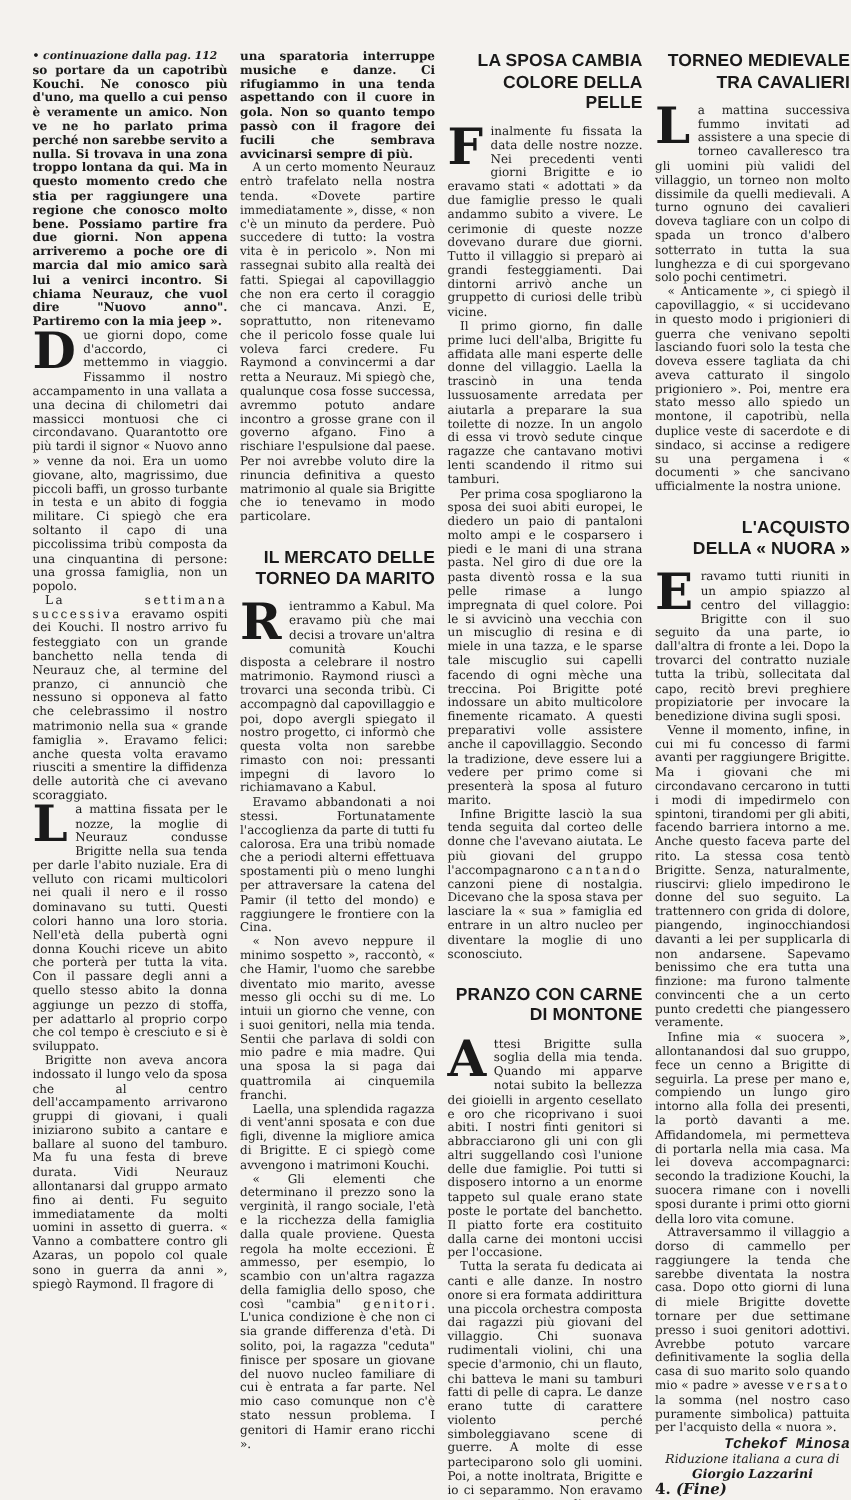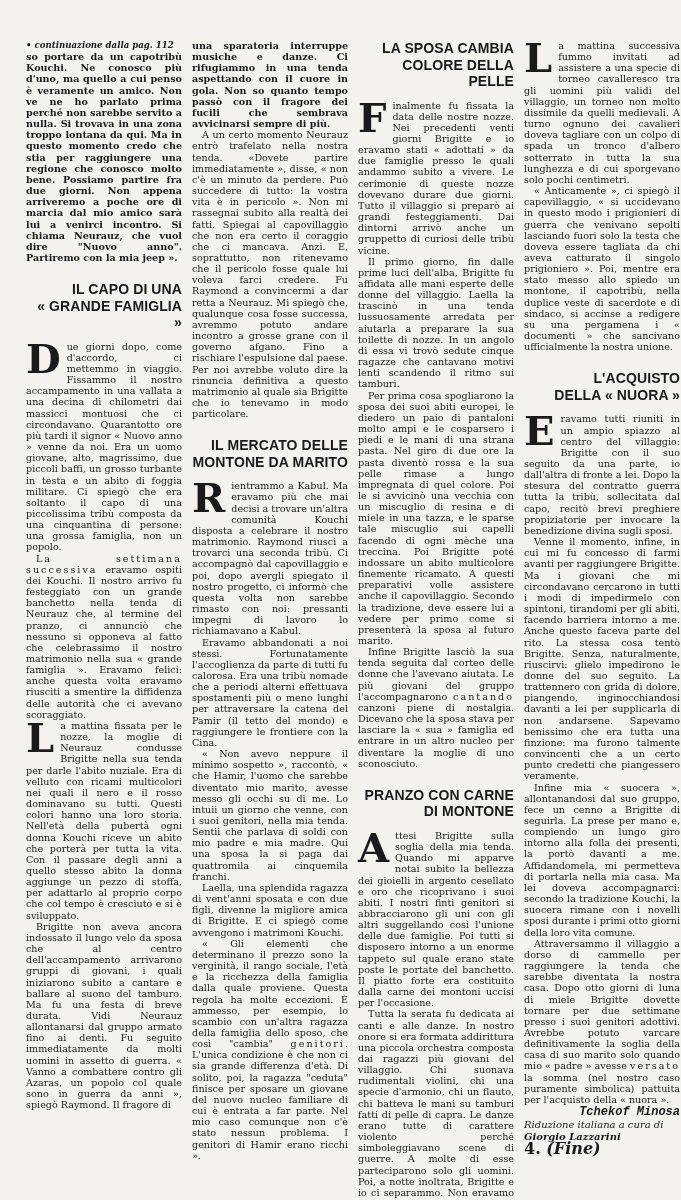--- a/index.html
+++ b/index.html
@@ -52,52 +52,48 @@
     padding: 0;
   }
   .drop-para { text-indent: 0 !important; }
   .spaced { letter-spacing: 2px; }
   .signature {
     text-align: right; font-style: italic; font-weight: bold;
     font-size: 12px; line-height: 14px; margin-top: 4px;
     text-indent: 0 !important;
     font-family: Liberation Mono, monospace;
   }
-  .credit { text-align: left; font-style: italic; font-size: 10px; line-height: 12px; text-indent: 0 !important; }
+  .credit { text-align: center; font-style: italic; font-size: 10px; line-height: 12px; text-indent: 0 !important; }
   .credit b { font-size: 10px; }
-  .end-note { font-weight: bold; font-size: 16px; margin-top: 6px; text-indent: 0 !important; }
+  .end-note { font-weight: bold; font-size: 12px; margin-top: 6px; text-indent: 0 !important; }
   .end-note i { font-weight: bold; }
 </style>
 </head>
 <body>
 
 <div class="page">
 
   <div class="col col1">
     <p class="cont-note">• continuazione dalla pag. 112</p>
     <p class="noindent">so portare da un capotribù Kouchi. Ne conosco più d'uno, ma quello a cui penso è veramente un amico. Non ve ne ho parlato prima perché non sarebbe servito a nulla. Si trovava in una zona troppo lontana da qui. Ma in questo momento credo che stia per raggiungere una regione che conosco molto bene. Possiamo partire fra due giorni. Non appena arriveremo a poche ore di marcia dal mio amico sarà lui a venirci incontro. Si chiama Neurauz, che vuol dire "Nuovo anno". Partiremo con la mia jeep ».</p>
 
-    <h2>
-      <span>IL CAPO DI UNA</span><br>
-      <span>« GRANDE FAMIGLIA »</span>
-    </h2>
     <p class="drop-para"><span class="dropcap">D</span><span>ue giorni dopo, come d'accordo, ci mettemmo in viaggio. Fissammo il nostro accampamento in una vallata a una decina di chilometri dai massicci montuosi che ci circondavano. Quarantotto ore più tardi il signor « Nuovo anno » venne da noi. Era un uomo giovane, alto, magrissimo, due piccoli baffi, un grosso turbante in testa e un abito di foggia militare. Ci spiegò che era soltanto il capo di una piccolissima tribù composta da una cinquantina di persone: una grossa famiglia, non un popolo.</span></p>
     <p><span class="spaced">La settimana successiva</span><span> eravamo ospiti dei Kouchi. Il nostro arrivo fu festeggiato con un grande banchetto nella tenda di Neurauz che, al termine del pranzo, ci annunciò che nessuno si opponeva al fatto che celebrassimo il nostro matrimonio nella sua « grande famiglia ». Eravamo felici: anche questa volta eravamo riusciti a smentire la diffidenza delle autorità che ci avevano scoraggiato.</span></p>
 
     <p class="drop-para"><span class="dropcap">L</span><span>a mattina fissata per le nozze, la moglie di Neurauz condusse Brigitte nella sua tenda per darle l'abito nuziale. Era di velluto con ricami multicolori nei quali il nero e il rosso dominavano su tutti. Questi colori hanno una loro storia. Nell'età della pubertà ogni donna Kouchi riceve un abito che porterà per tutta la vita. Con il passare degli anni a quello stesso abito la donna aggiunge un pezzo di stoffa, per adattarlo al proprio corpo che col tempo è cresciuto e si è sviluppato.</span></p>
     <p>Brigitte non aveva ancora indossato il lungo velo da sposa che al centro dell'accampamento arrivarono gruppi di giovani, i quali iniziarono subito a cantare e ballare al suono del tamburo. Ma fu una festa di breve durata. Vidi Neurauz allontanarsi dal gruppo armato fino ai denti. Fu seguito immediatamente da molti uomini in assetto di guerra. « Vanno a combattere contro gli Azaras, un popolo col quale sono in guerra da anni », spiegò Raymond. Il fragore di</p>
   </div>
 
   <div class="col col2">
     <p class="noindent">una sparatoria interruppe musiche e danze. Ci rifugiammo in una tenda aspettando con il cuore in gola. Non so quanto tempo passò con il fragore dei fucili che sembrava avvicinarsi sempre di più.</p>
     <p>A un certo momento Neurauz entrò trafelato nella nostra tenda. «Dovete partire immediatamente », disse, « non c'è un minuto da perdere. Può succedere di tutto: la vostra vita è in pericolo ». Non mi rassegnai subito alla realtà dei fatti. Spiegai al capovillaggio che non era certo il coraggio che ci mancava. Anzi. E, soprattutto, non ritenevamo che il pericolo fosse quale lui voleva farci credere. Fu Raymond a convincermi a dar retta a Neurauz. Mi spiegò che, qualunque cosa fosse successa, avremmo potuto andare incontro a grosse grane con il governo afgano. Fino a rischiare l'espulsione dal paese. Per noi avrebbe voluto dire la rinuncia definitiva a questo matrimonio al quale sia Brigitte che io tenevamo in modo particolare.</p>
 
     <h2>
       <span>IL MERCATO DELLE</span><br>
-      <span>MONTONE DA MARITO</span>
+      <span>TORNEO DA MARITO</span>
     </h2>
     <p class="drop-para"><span class="dropcap">R</span><span>ientrammo a Kabul. Ma eravamo più che mai decisi a trovare un'altra comunità Kouchi disposta a celebrare il nostro matrimonio. Raymond riuscì a trovarci una seconda tribù. Ci accompagnò dal capovillaggio e poi, dopo avergli spiegato il nostro progetto, ci informò che questa volta non sarebbe rimasto con noi: pressanti impegni di lavoro lo richiamavano a Kabul.</span></p>
     <p>Eravamo abbandonati a noi stessi. Fortunatamente l'accoglienza da parte di tutti fu calorosa. Era una tribù nomade che a periodi alterni effettuava spostamenti più o meno lunghi per attraversare la catena del Pamir (il tetto del mondo) e raggiungere le frontiere con la Cina.</p>
     <p>« Non avevo neppure il minimo sospetto », raccontò, « che Hamir, l'uomo che sarebbe diventato mio marito, avesse messo gli occhi su di me. Lo intuii un giorno che venne, con i suoi genitori, nella mia tenda. Sentii che parlava di soldi con mio padre e mia madre. Qui una sposa la si paga dai quattromila ai cinquemila franchi.</p>
     <p>Laella, una splendida ragazza di vent'anni sposata e con due figli, divenne la migliore amica di Brigitte. E ci spiegò come avvengono i matrimoni Kouchi.</p>
     <p><span>« Gli elementi che determinano il prezzo sono la verginità, il rango sociale, l'età e la ricchezza della famiglia dalla quale proviene. Questa regola ha molte eccezioni. È ammesso, per esempio, lo scambio con un'altra ragazza della famiglia dello sposo, che così "cambia" </span><span class="spaced">genitori</span><span>. L'unica condizione è che non ci sia grande differenza d'età. Di solito, poi, la ragazza "ceduta" finisce per sposare un giovane del nuovo nucleo familiare di cui è entrata a far parte. Nel mio caso comunque non c'è stato nessun problema. I genitori di Hamir erano ricchi ».</span></p>
   </div>
 
   <div class="col col3">
     <h2 class="first">
@@ -111,28 +107,32 @@
 
     <h2>
       <span>PRANZO CON CARNE</span><br>
       <span>DI MONTONE</span>
     </h2>
     <p class="drop-para"><span class="dropcap">A</span><span>ttesi Brigitte sulla soglia della mia tenda. Quando mi apparve notai subito la bellezza dei gioielli in argento cesellato e oro che ricoprivano i suoi abiti. I nostri finti genitori si abbracciarono gli uni con gli altri suggellando così l'unione delle due famiglie. Poi tutti si disposero intorno a un enorme tappeto sul quale erano state poste le portate del banchetto. Il piatto forte era costituito dalla carne dei montoni uccisi per l'occasione.</span></p>
     <p>Tutta la serata fu dedicata ai canti e alle danze. In nostro onore si era formata addirittura una piccola orchestra composta dai ragazzi più giovani del villaggio. Chi suonava rudimentali violini, chi una specie d'armonio, chi un flauto, chi batteva le mani su tamburi fatti di pelle di capra. Le danze erano tutte di carattere violento perché simboleggiavano scene di guerre. A molte di esse parteciparono solo gli uomini. Poi, a notte inoltrata, Brigitte e io ci separammo. Non eravamo ancora marito e moglie.</p>
   </div>
 
   <div class="col col4">
+    <h2 class="first">
+      <span>TORNEO MEDIEVALE</span><br>
+      <span>TRA CAVALIERI</span>
+    </h2>
     <p class="drop-para"><span class="dropcap">L</span><span>a mattina successiva fummo invitati ad assistere a una specie di torneo cavalleresco tra gli uomini più validi del villaggio, un torneo non molto dissimile da quelli medievali. A turno ognuno dei cavalieri doveva tagliare con un colpo di spada un tronco d'albero sotterrato in tutta la sua lunghezza e di cui sporgevano solo pochi centimetri.</span></p>
     <p>« Anticamente », ci spiegò il capovillaggio, « si uccidevano in questo modo i prigionieri di guerra che venivano sepolti lasciando fuori solo la testa che doveva essere tagliata da chi aveva catturato il singolo prigioniero ». Poi, mentre era stato messo allo spiedo un montone, il capotribù, nella duplice veste di sacerdote e di sindaco, si accinse a redigere su una pergamena i « documenti » che sancivano ufficialmente la nostra unione.</p>
 
     <h2>
       <span>L'ACQUISTO</span><br>
       <span>DELLA « NUORA »</span>
     </h2>
-    <p class="drop-para"><span class="dropcap">E</span><span>ravamo tutti riuniti in un ampio spiazzo al centro del villaggio: Brigitte con il suo seguito da una parte, io dall'altra di fronte a lei. Dopo la stesura del contratto guerra tutta la tribù, sollecitata dal capo, recitò brevi preghiere propiziatorie per invocare la benedizione divina sugli sposi.</span></p>
+    <p class="drop-para"><span class="dropcap">E</span><span>ravamo tutti riuniti in un ampio spiazzo al centro del villaggio: Brigitte con il suo seguito da una parte, io dall'altra di fronte a lei. Dopo la trovarci del contratto nuziale tutta la tribù, sollecitata dal capo, recitò brevi preghiere propiziatorie per invocare la benedizione divina sugli sposi.</span></p>
     <p>Venne il momento, infine, in cui mi fu concesso di farmi avanti per raggiungere Brigitte. Ma i giovani che mi circondavano cercarono in tutti i modi di impedirmelo con spintoni, tirandomi per gli abiti, facendo barriera intorno a me. Anche questo faceva parte del rito. La stessa cosa tentò Brigitte. Senza, naturalmente, riuscirvi: glielo impedirono le donne del suo seguito. La trattennero con grida di dolore, piangendo, inginocchiandosi davanti a lei per supplicarla di non andarsene. Sapevamo benissimo che era tutta una finzione: ma furono talmente convincenti che a un certo punto credetti che piangessero veramente.</p>
     <p>Infine mia « suocera », allontanandosi dal suo gruppo, fece un cenno a Brigitte di seguirla. La prese per mano e, compiendo un lungo giro intorno alla folla dei presenti, la portò davanti a me. Affidandomela, mi permetteva di portarla nella mia casa. Ma lei doveva accompagnarci: secondo la tradizione Kouchi, la suocera rimane con i novelli sposi durante i primi otto giorni della loro vita comune.</p>
     <p><span>Attraversammo il villaggio a dorso di cammello per raggiungere la tenda che sarebbe diventata la nostra casa. Dopo otto giorni di luna di miele Brigitte dovette tornare per due settimane presso i suoi genitori adottivi. Avrebbe potuto varcare definitivamente la soglia della casa di suo marito solo quando mio « padre » avesse </span><span class="spaced">versato</span><span> la somma (nel nostro caso puramente simbolica) pattuita per l'acquisto della « nuora ».</span></p>
 
     <p class="signature">Tchekof Minosa</p>
     <p class="credit">
       <span>Riduzione italiana a cura di</span><br>
       <b>Giorgio Lazzarini</b>
     </p>
     <p class="end-note">

